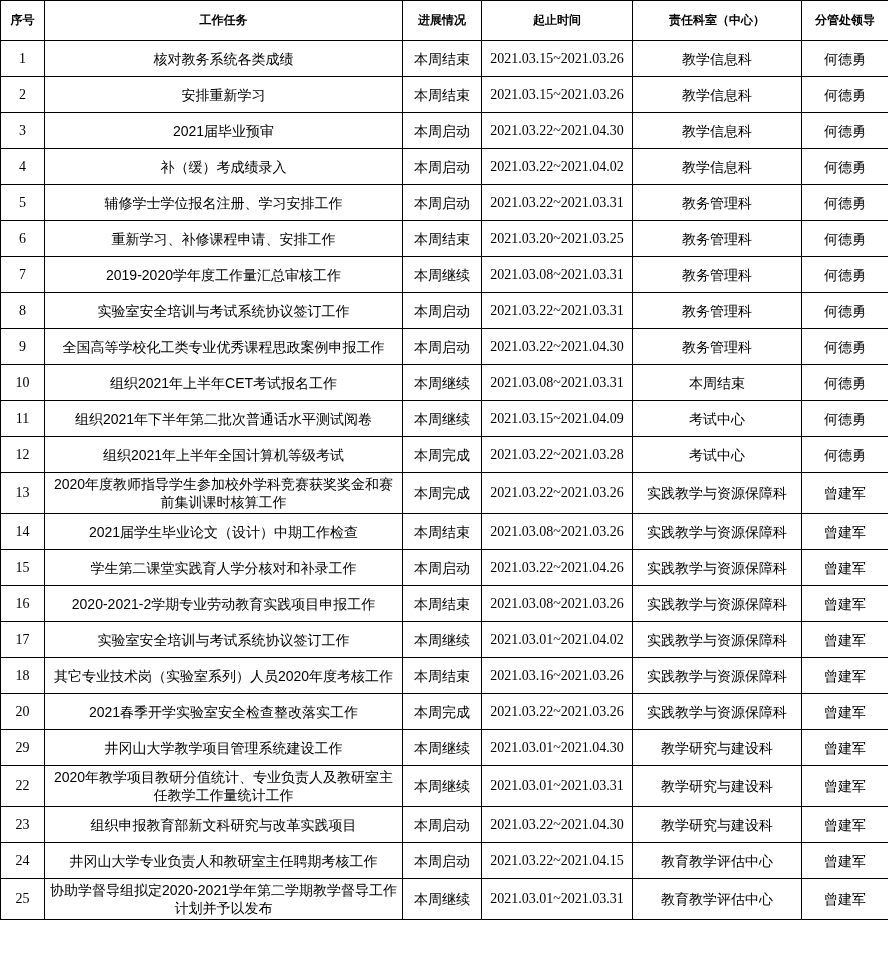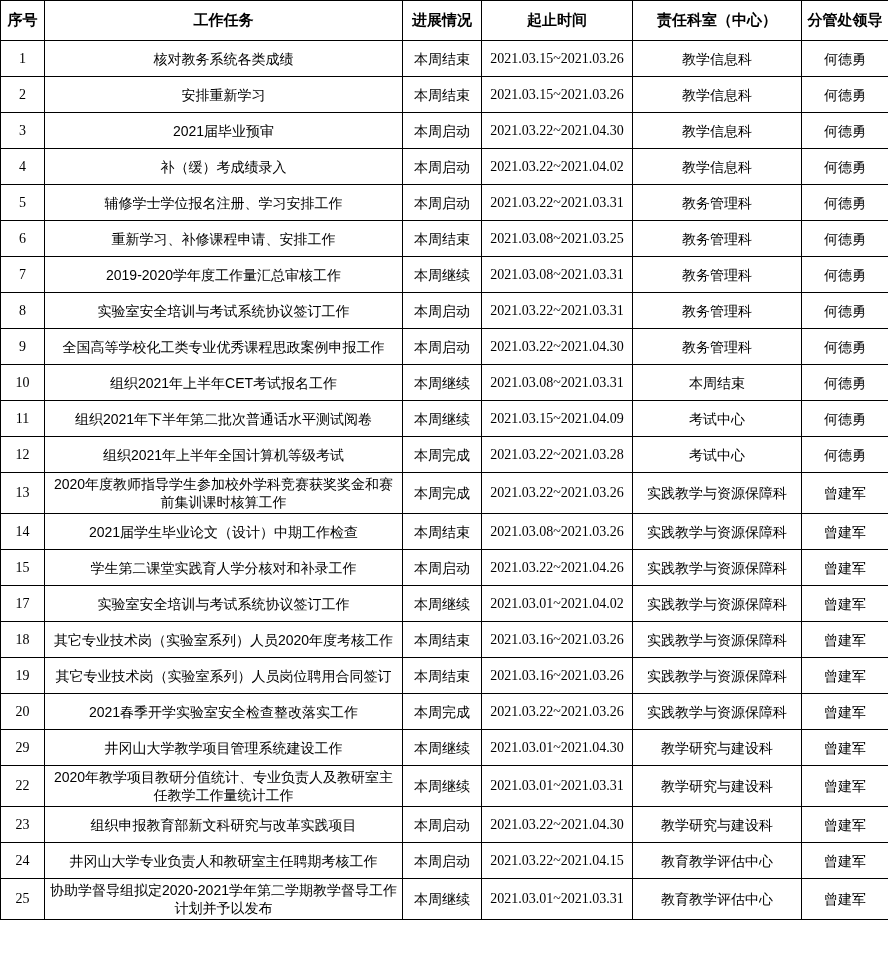--- a/index.html
+++ b/index.html
@@ -22,21 +22,21 @@
   }
   table.work-table th,
   table.work-table td {
     border: 1px solid #000000;
     box-sizing: border-box;
     overflow: hidden;
     word-break: break-all;
   }
   table.work-table th {
     height: 40px;
-    font-size: 15px;
+    font-size: 12px;
     font-weight: bold;
     text-align: center;
     vertical-align: middle;
     padding: 2px 2px;
     font-family: "Liberation Sans", sans-serif;
   }
   table.work-table td {
     height: 36px;
     font-size: 14px;
     line-height: 18px;
@@ -124,21 +124,21 @@
     <td class="c-task">辅修学士学位报名注册、学习安排工作</td>
     <td class="c-progress">本周启动</td>
     <td class="c-dates">2021.03.22~2021.03.31</td>
     <td class="c-department">教务管理科</td>
     <td class="c-leader">何德勇</td>
   </tr>
         <tr>
     <td class="c-index">6</td>
     <td class="c-task">重新学习、补修课程申请、安排工作</td>
     <td class="c-progress">本周结束</td>
-    <td class="c-dates">2021.03.08~2021.03.25</td>
+    <td class="c-dates">2021.03.20~2021.03.25</td>
     <td class="c-department">教务管理科</td>
     <td class="c-leader">何德勇</td>
   </tr>
         <tr>
     <td class="c-index">7</td>
     <td class="c-task">2019-2020学年度工作量汇总审核工作</td>
     <td class="c-progress">本周继续</td>
     <td class="c-dates">2021.03.08~2021.03.31</td>
     <td class="c-department">教务管理科</td>
     <td class="c-leader">何德勇</td>
@@ -201,38 +201,38 @@
   </tr>
         <tr>
     <td class="c-index">15</td>
     <td class="c-task">学生第二课堂实践育人学分核对和补录工作</td>
     <td class="c-progress">本周启动</td>
     <td class="c-dates">2021.03.22~2021.04.26</td>
     <td class="c-department">实践教学与资源保障科</td>
     <td class="c-leader">曾建军</td>
   </tr>
         <tr>
+    <td class="c-index">16</td>
+    <td class="c-task">2020-2021-2学期专业劳动教育实践项目申报工作</td>
+    <td class="c-progress">本周结束</td>
+    <td class="c-dates">2021.03.08~2021.03.26</td>
+    <td class="c-department">实践教学与资源保障科</td>
+    <td class="c-leader">曾建军</td>
+  </tr>
+        <tr>
     <td class="c-index">17</td>
     <td class="c-task">实验室安全培训与考试系统协议签订工作</td>
     <td class="c-progress">本周继续</td>
     <td class="c-dates">2021.03.01~2021.04.02</td>
     <td class="c-department">实践教学与资源保障科</td>
     <td class="c-leader">曾建军</td>
   </tr>
         <tr>
     <td class="c-index">18</td>
     <td class="c-task">其它专业技术岗（实验室系列）人员2020年度考核工作</td>
-    <td class="c-progress">本周结束</td>
-    <td class="c-dates">2021.03.16~2021.03.26</td>
-    <td class="c-department">实践教学与资源保障科</td>
-    <td class="c-leader">曾建军</td>
-  </tr>
-        <tr>
-    <td class="c-index">19</td>
-    <td class="c-task">其它专业技术岗（实验室系列）人员岗位聘用合同签订</td>
     <td class="c-progress">本周结束</td>
     <td class="c-dates">2021.03.16~2021.03.26</td>
     <td class="c-department">实践教学与资源保障科</td>
     <td class="c-leader">曾建军</td>
   </tr>
         <tr>
     <td class="c-index">20</td>
     <td class="c-task">2021春季开学实验室安全检查整改落实工作</td>
     <td class="c-progress">本周完成</td>
     <td class="c-dates">2021.03.22~2021.03.26</td>

